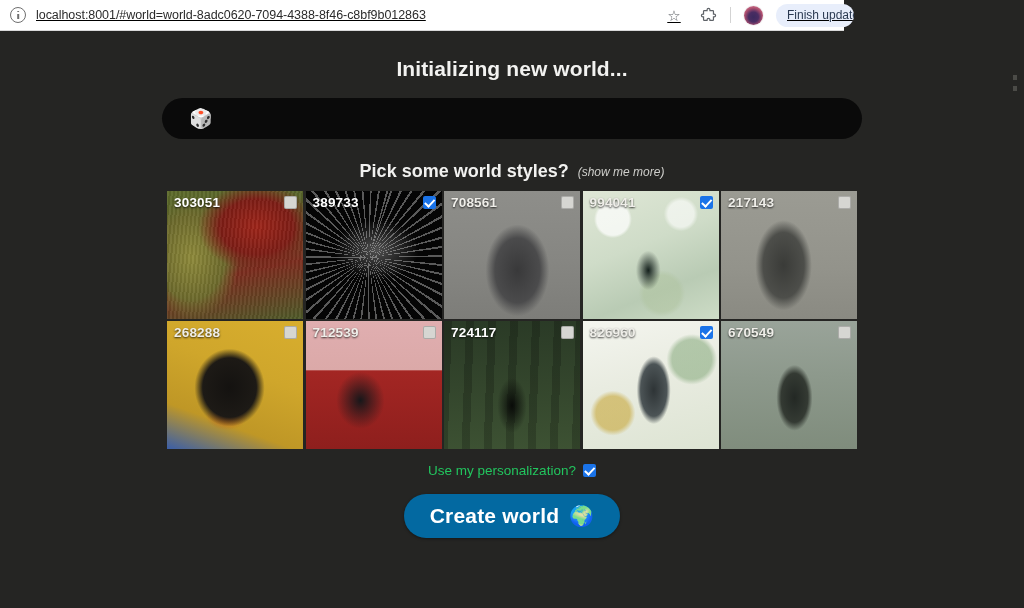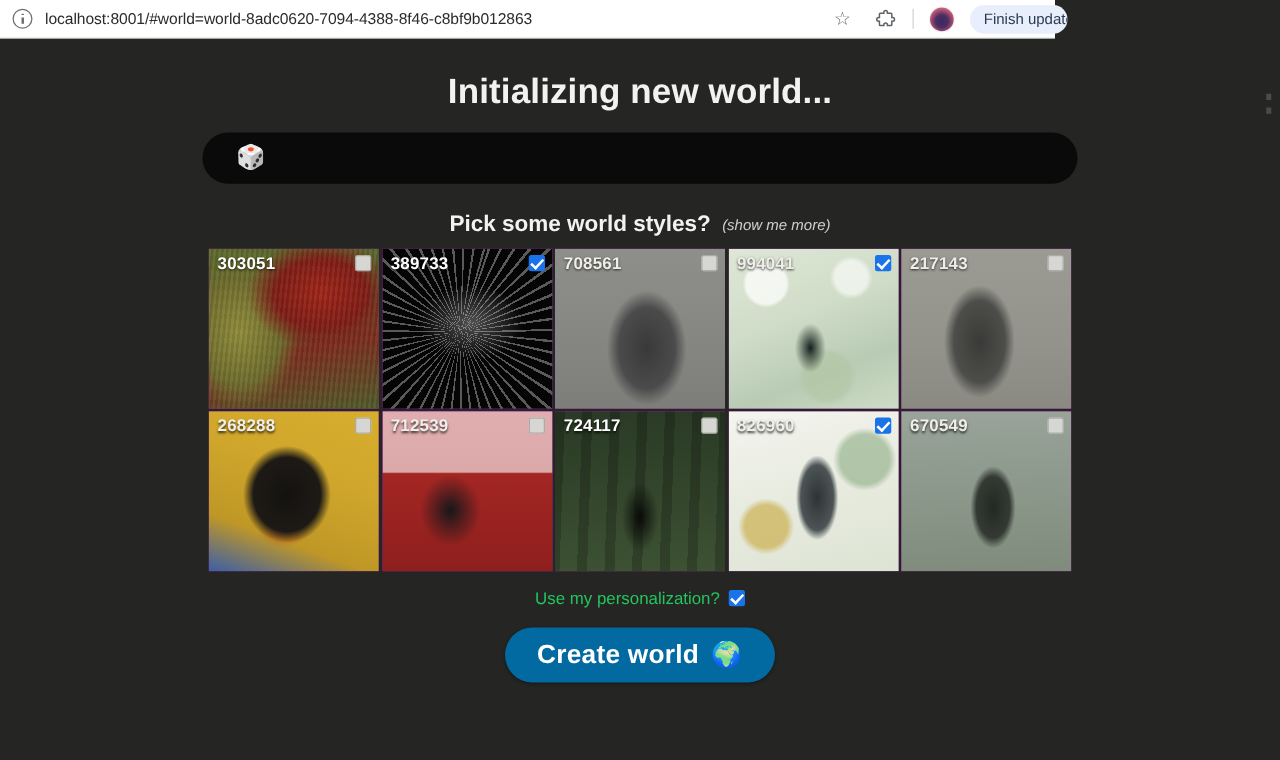--- a/index.html
+++ b/index.html
@@ -16,20 +16,21 @@
   
   .browser-bar {
     position: relative;
     width: 844px;
     height: 31px;
     background: #ffffff;
     display: flex;
     align-items: center;
     border-bottom: 1px solid #d9d9d9;
     box-shadow: 0 1px 0 rgba(0,0,0,0.06);
+    text-decoration: underline;
   }
   .omnibox {
     display: flex;
     align-items: center;
     flex: 1 1 auto;
     height: 31px;
     padding-left: 10px;
     min-width: 0;
   }
   .info-icon {
@@ -137,21 +138,21 @@
 
   .app {
     width: 1024px;
     padding-top: 26px;
     display: flex;
     flex-direction: column;
     align-items: center;
   }
 
   .page-title {
-    font-size: 28px;
+    font-size: 21px;
     font-weight: bold;
     color: #f2f2f0;
     letter-spacing: 0.1px;
     margin-bottom: 17px;
   }
 
   
   .prompt-row {
     width: 700px;
     height: 41px;
@@ -215,21 +216,21 @@
     grid-template-columns: repeat(5, 136px);
     gap: 2px 2px;
     justify-content: space-between;
   }
   .card {
     position: relative;
     width: 136px;
     height: 128px;
     overflow: hidden;
     cursor: pointer;
-    background: #a21caf;
+    background: #404040;
   }
   .card-art {
     position: absolute;
     inset: 0;
   }
   .card-id {
     position: absolute;
     left: 7px; top: 4px;
     font-size: 13.5px;
     font-weight: bold;

